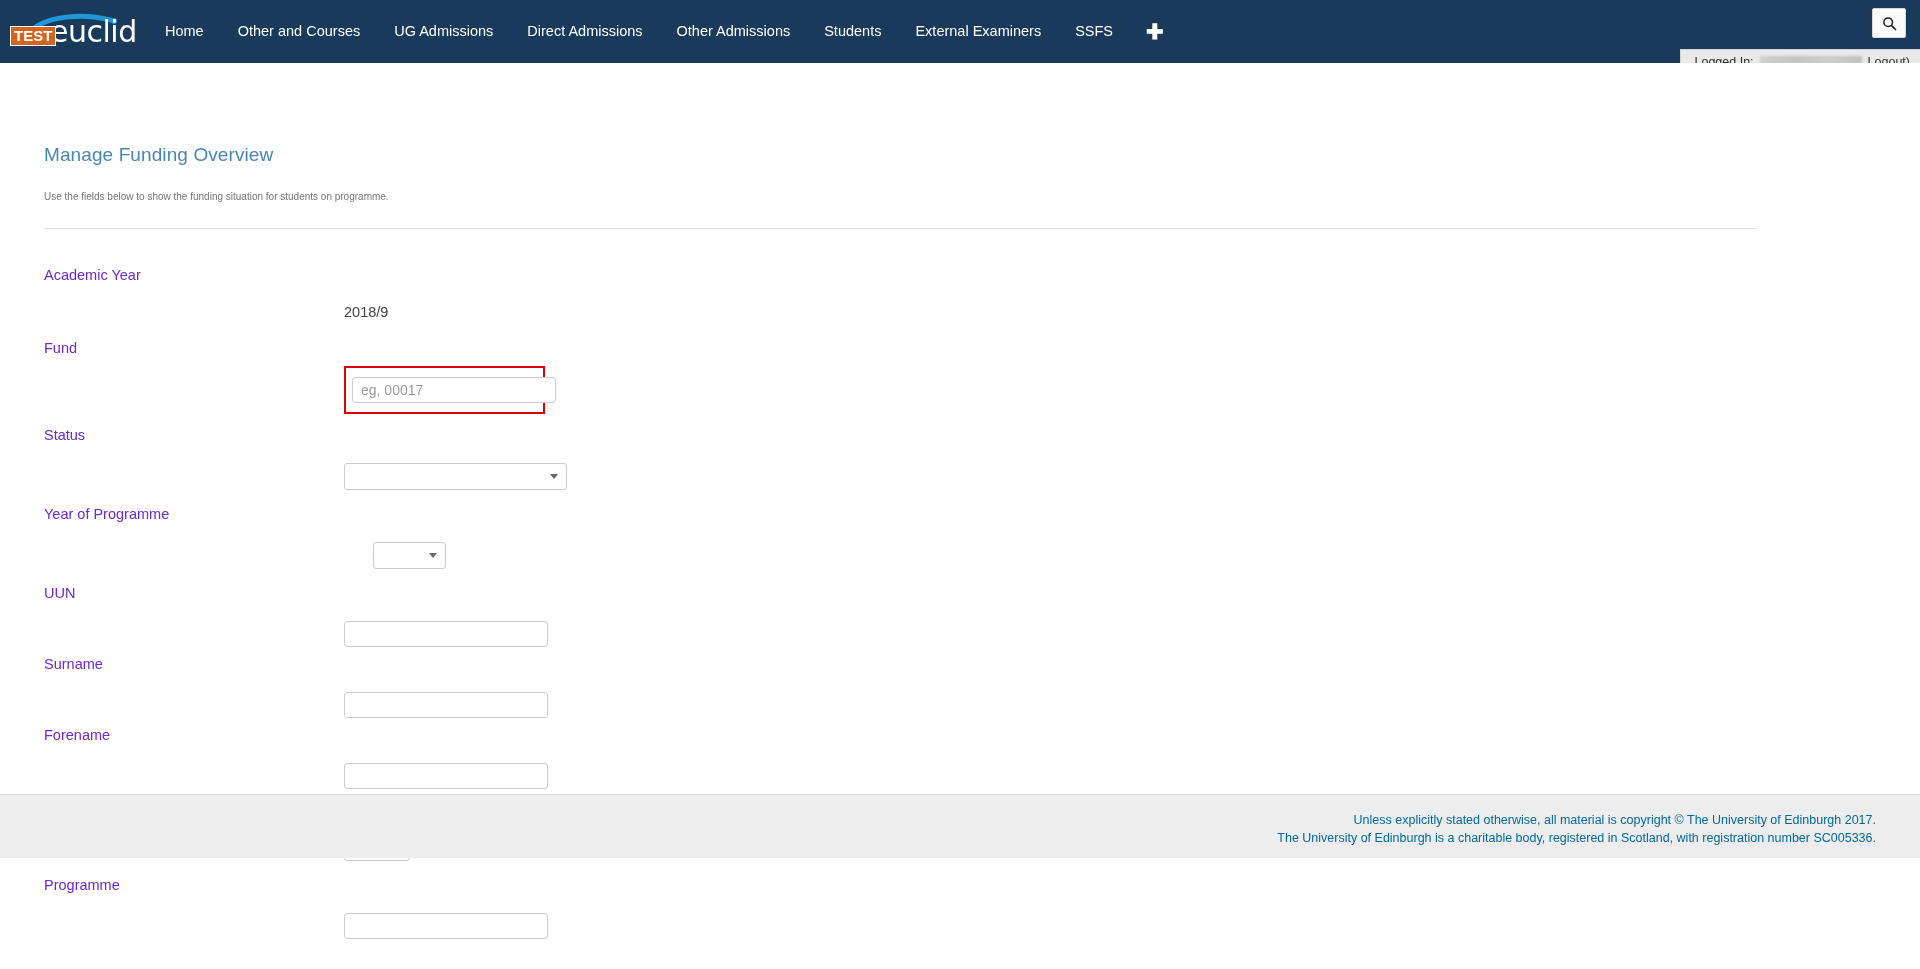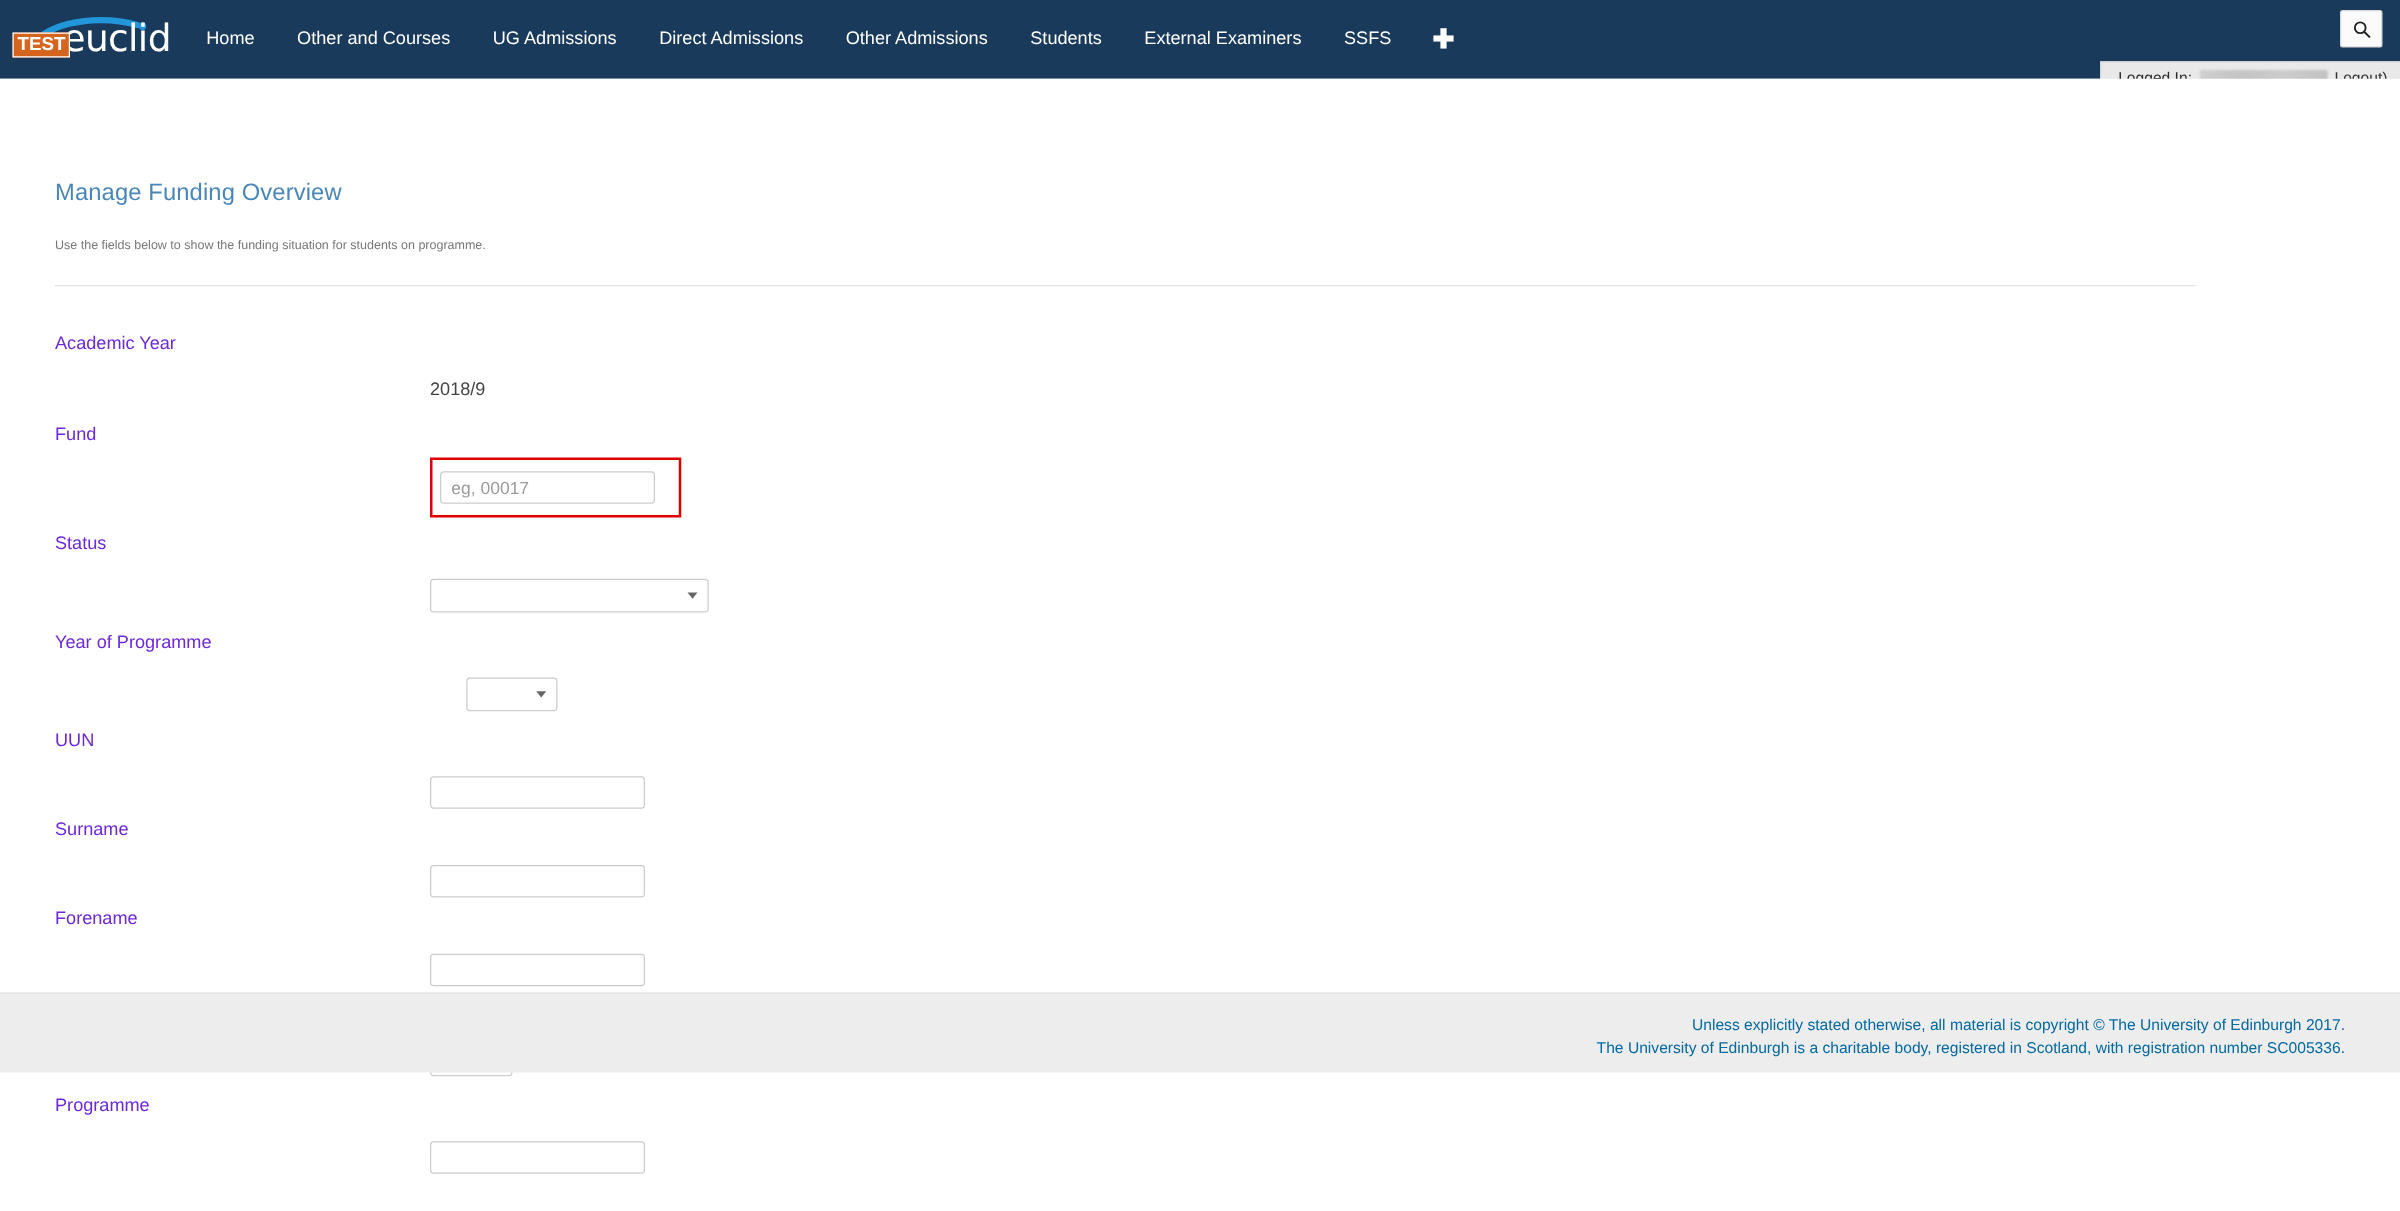--- a/index.html
+++ b/index.html
@@ -187,21 +187,21 @@
     border: 1px solid #cccccc;
     border-radius: 3px;
     background: #ffffff;
     font-size: 14px;
     color: #444444;
     padding: 0 8px;
     outline: none;
     font-family: "Liberation Sans", sans-serif;
   }
   .txt::placeholder { color: #9b9b9b; }
-  .txt-w { width: 172px; }
+  .txt-w { width: 204px; }
 
   .fund-error-box {
     border: 2px solid #e00000;
     padding: 9px 10px 9px 6px;
     width: 201px;
     background: #ffffff;
   }
 
   .sel {
     height: 27px;

